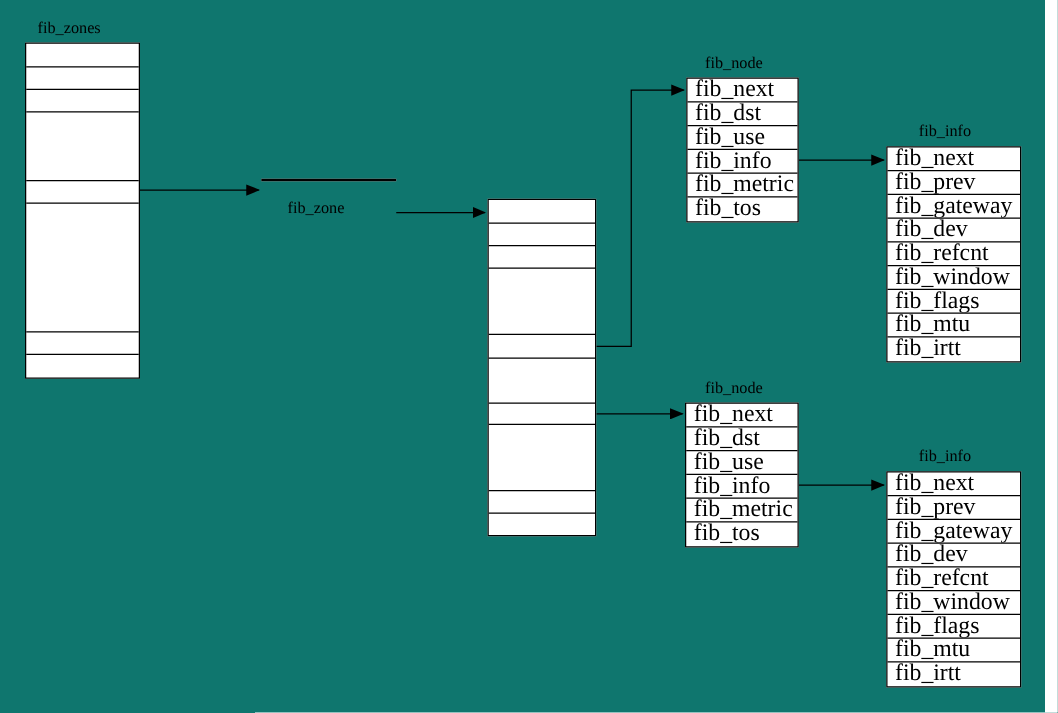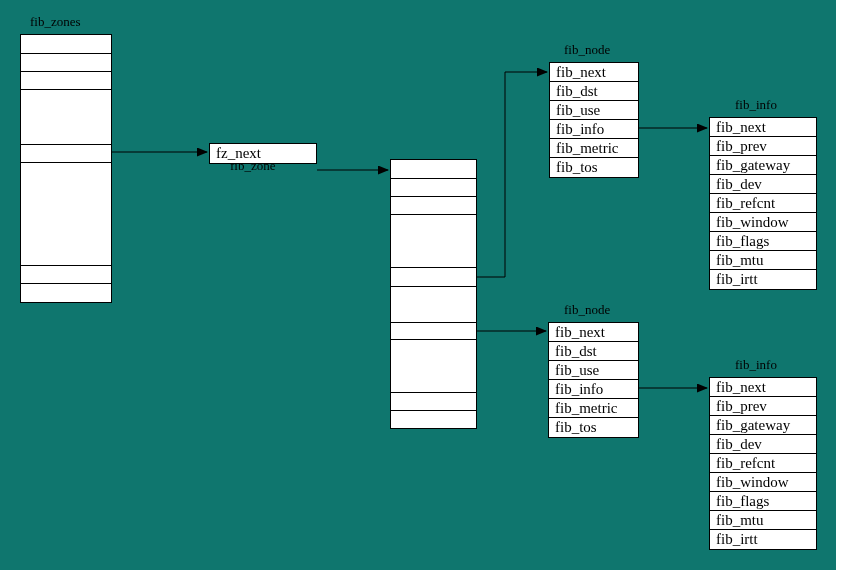--- a/index.html
+++ b/index.html
@@ -12,21 +12,21 @@
   #canvas { position:relative; width:836px; height:570px; background:#0f766e; overflow:hidden; }
   #arrows { position:absolute; left:0; top:0; width:846px; height:570px; }
   .title {
     position:absolute; font-size:13px; white-space:nowrap; color:#000;
   }
   .tbl {
     position:absolute; border:1px solid #000; background:#fff;
   }
   .row {
     border-bottom:1px solid #000; height:19px; line-height:18px;
-    font-size:15px; padding-left:6px; white-space:nowrap; overflow:hidden;
+    font-size:19px; padding-left:6px; white-space:nowrap; overflow:hidden;
   }
   .row:last-child { border-bottom:none; }
   
   #tbl-fib-zones .row:nth-child(1){height:19px}
   #tbl-fib-zones .row:nth-child(2){height:18px}
   #tbl-fib-zones .row:nth-child(3){height:18px}
   #tbl-fib-zones .row:nth-child(4){height:55px}
   #tbl-fib-zones .row:nth-child(5){height:18px}
   #tbl-fib-zones .row:nth-child(6){height:103px}
   #tbl-fib-zones .row:nth-child(7){height:18px}
@@ -83,21 +83,20 @@
     <div class="row"></div>
     <div class="row"></div>
     <div class="row"></div>
     <div class="row"></div>
     <div class="row"></div>
     <div class="row"></div>
   </div>
 
   <div class="title" id="title-fib-zone">fib_zone</div>
   <div class="tbl" id="tbl-fib-zone">
-    <div class="row">fz_next</div>
   </div>
 
   <div class="tbl" id="tbl-hash">
     <div class="row"></div>
     <div class="row"></div>
     <div class="row"></div>
     <div class="row"></div>
     <div class="row"></div>
     <div class="row"></div>
     <div class="row"></div>

